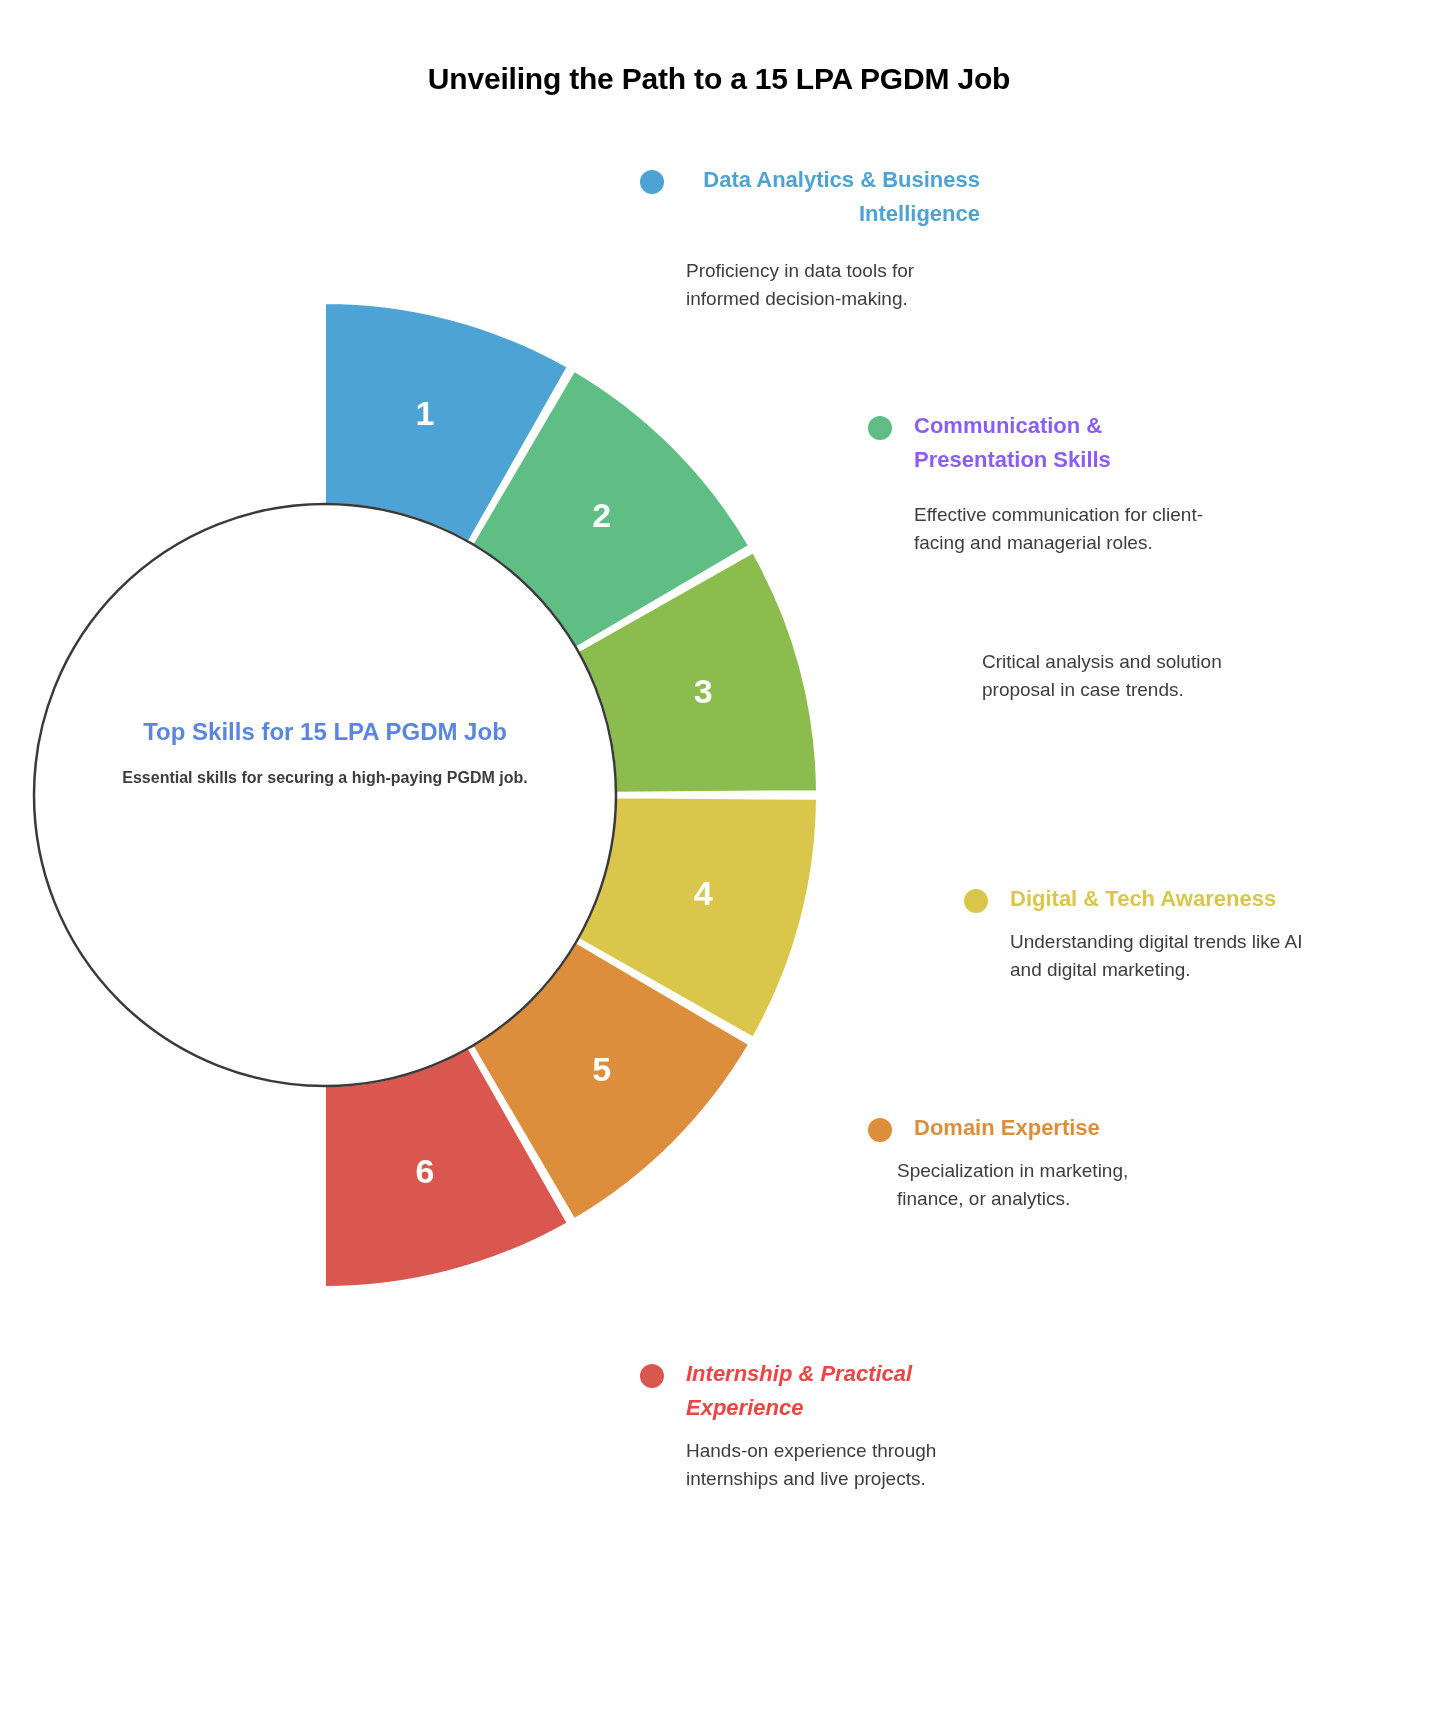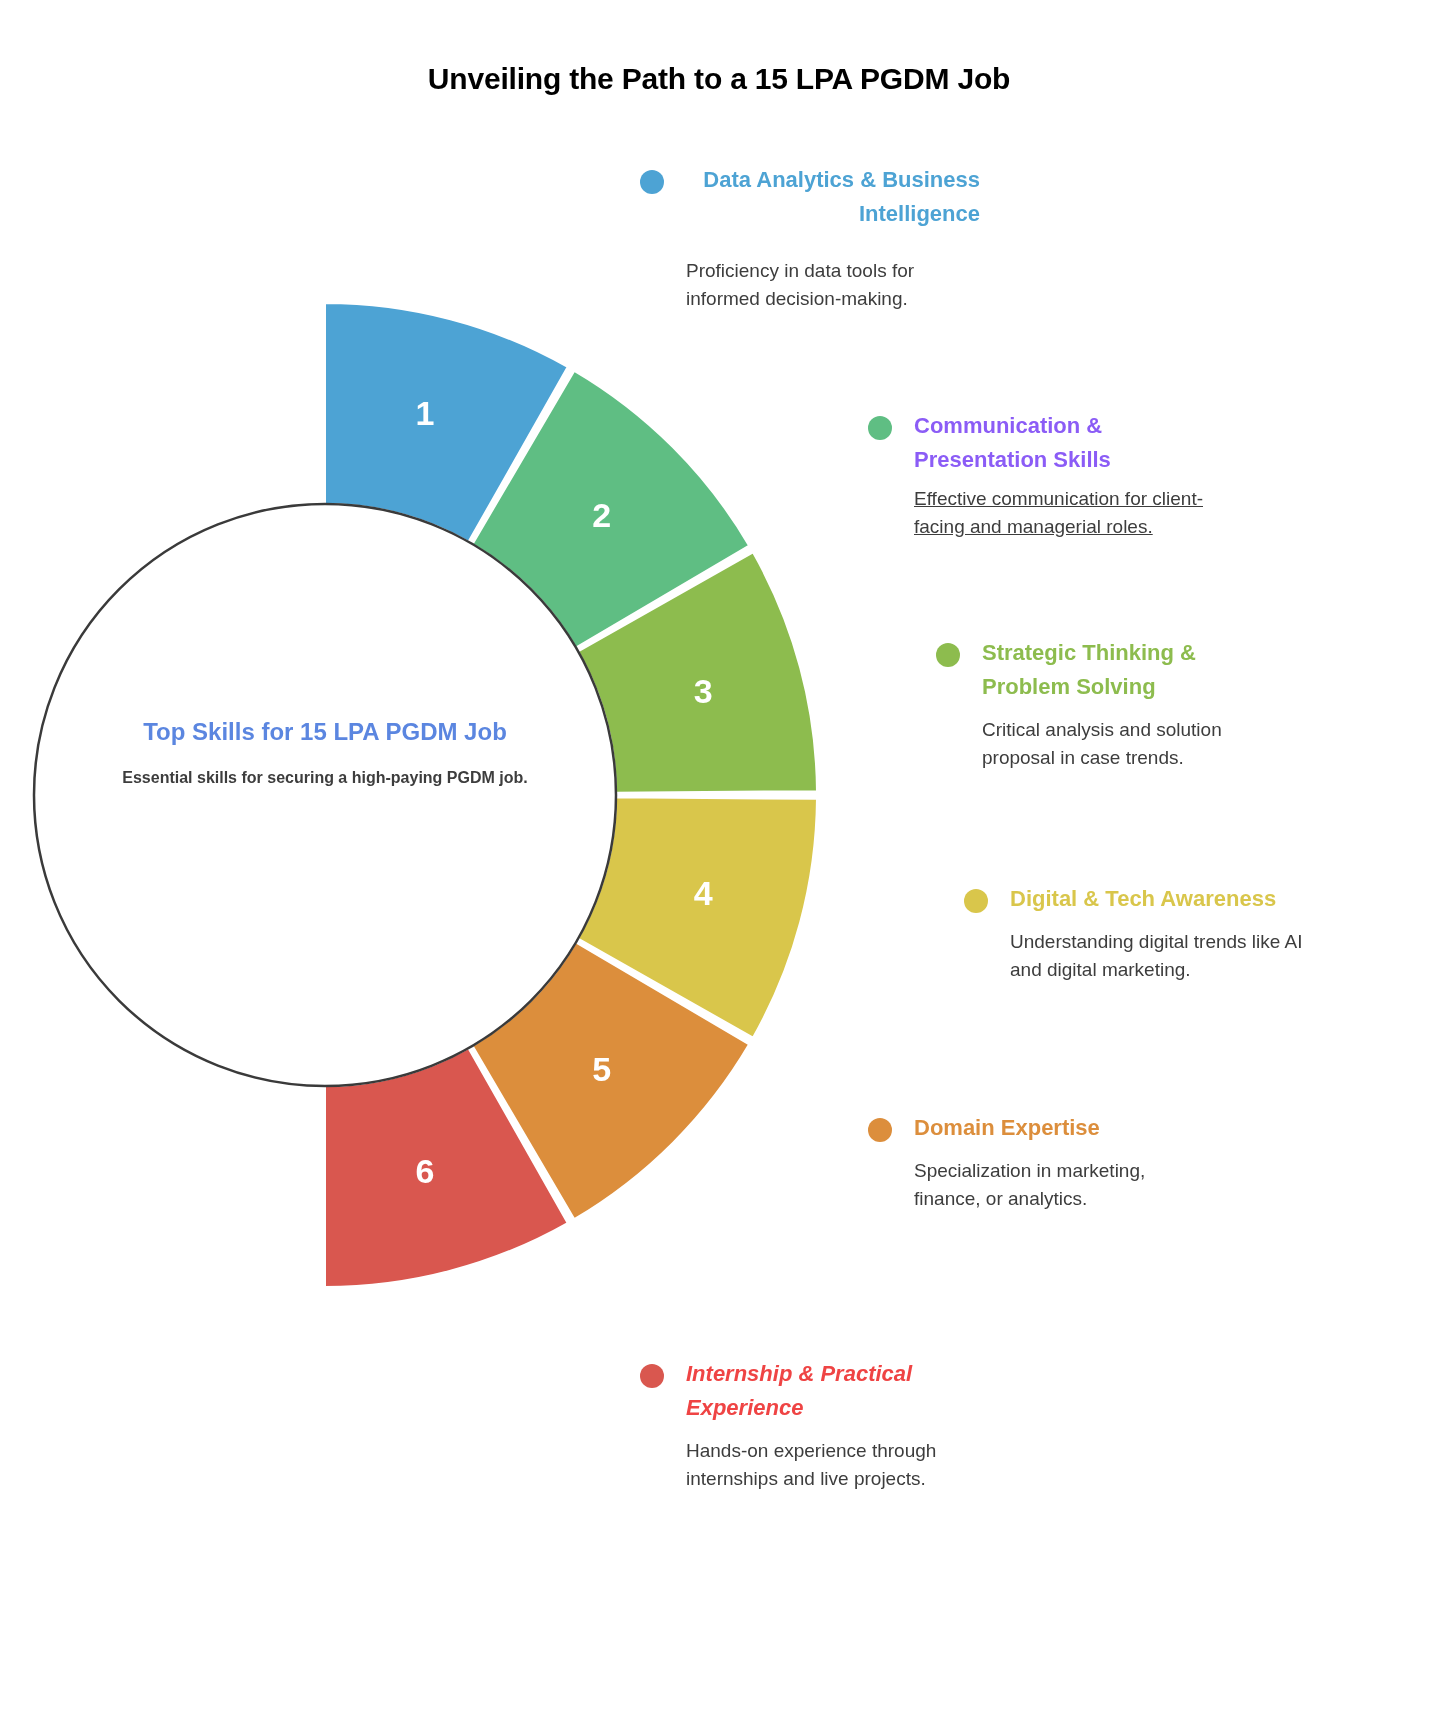--- a/index.html
+++ b/index.html
@@ -135,45 +135,41 @@
     <div class="legend-title" style="color: rgb(77, 163, 212); text-align: right;">Data Analytics &amp; Business Intelligence</div>
   </div>
   <div class="legend-desc" style="margin-left:46px; margin-top:26px; width:290px;">Proficiency in data tools for informed decision-making.</div>
 </div>
 
 <div class="legend-item" id="legend-1" style="left:868px; top:409px; width:330px;">
   <div class="legend-head">
     <div class="legend-dot" style="background: rgb(95, 190, 131);"></div>
     <div class="legend-title" style="color: #8b5cf6;">Communication &amp; Presentation Skills</div>
   </div>
-  <div class="legend-desc" style="margin-left:46px; margin-top:8px; width:290px;text-decoration:underline;">Effective communication for client-facing and managerial roles.</div>
+  <div class="legend-desc" style="margin-left:46px; margin-top:24px; width:290px;">Effective communication for client-facing and managerial roles.</div>
 </div>
 
 <div class="legend-item" id="legend-2" style="left:936px; top:636px; width:350px;">
-  <div class="legend-head">
-    <div class="legend-dot" style="background: rgb(141, 188, 78);"></div>
-    <div class="legend-title" style="color: rgb(141, 188, 78);">Strategic Thinking &amp; Problem Solving</div>
-  </div>
   <div class="legend-desc" style="margin-left:46px; margin-top:12px; width:300px;">Critical analysis and solution proposal in case trends.</div>
 </div>
 
 <div class="legend-item" id="legend-3" style="left:964px; top:882px; width:350px;">
   <div class="legend-head">
     <div class="legend-dot" style="background: rgb(217, 198, 75);"></div>
     <div class="legend-title" style="color: rgb(217, 198, 75);">Digital &amp; Tech Awareness</div>
   </div>
   <div class="legend-desc" style="margin-left:46px; margin-top:12px; width:300px;">Understanding digital trends like AI and digital marketing.</div>
 </div>
 
 <div class="legend-item" id="legend-4" style="left:868px; top:1111px; width:340px;">
   <div class="legend-head">
     <div class="legend-dot" style="background: rgb(220, 142, 60);"></div>
     <div class="legend-title" style="color: rgb(220, 142, 60);">Domain Expertise</div>
   </div>
-  <div class="legend-desc" style="margin-left:46px; margin-top:12px; width:290px;">Specialization in marketing, finance, or analytics.</div>
+  <div class="legend-desc" style="margin-left:29px; margin-top:12px; width:290px;">Specialization in marketing, finance, or analytics.</div>
 </div>
 
 <div class="legend-item" id="legend-5" style="left:640px; top:1357px; width:340px;">
   <div class="legend-head">
     <div class="legend-dot" style="background: rgb(217, 87, 79);"></div>
     <div class="legend-title" style="color: #ef4444; font-style: italic;">Internship &amp; Practical Experience</div>
   </div>
   <div class="legend-desc" style="margin-left:46px; margin-top:12px; width:300px;">Hands-on experience through internships and live projects.</div>
 </div>
 

